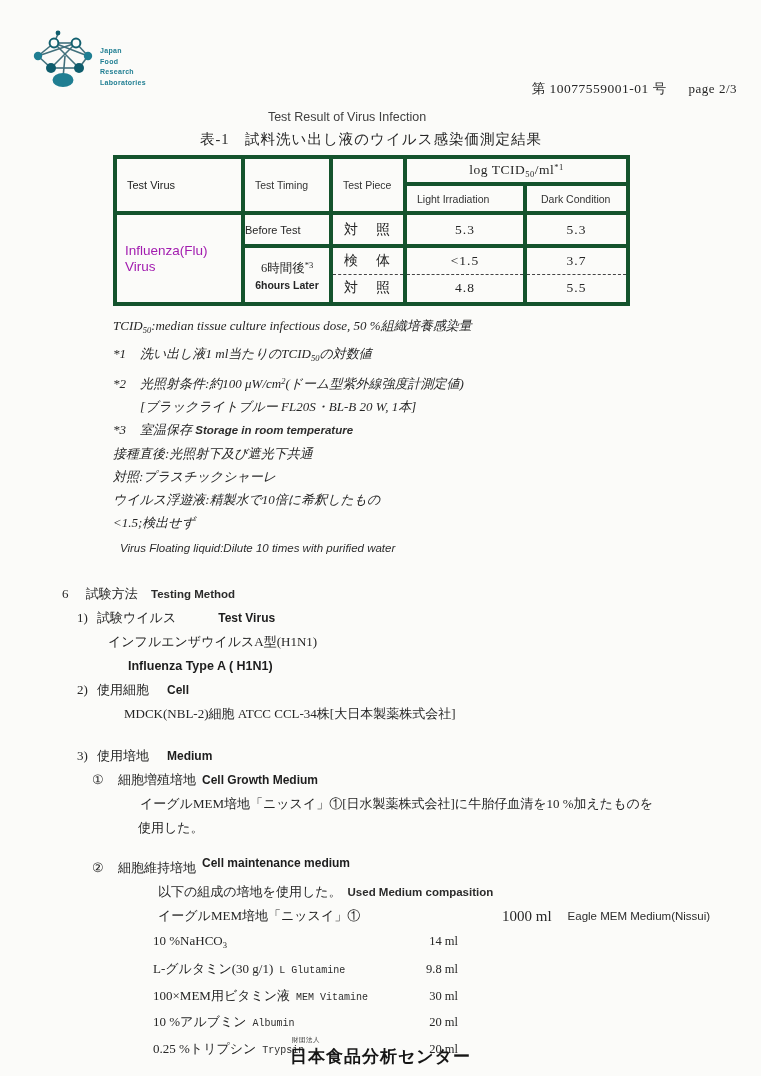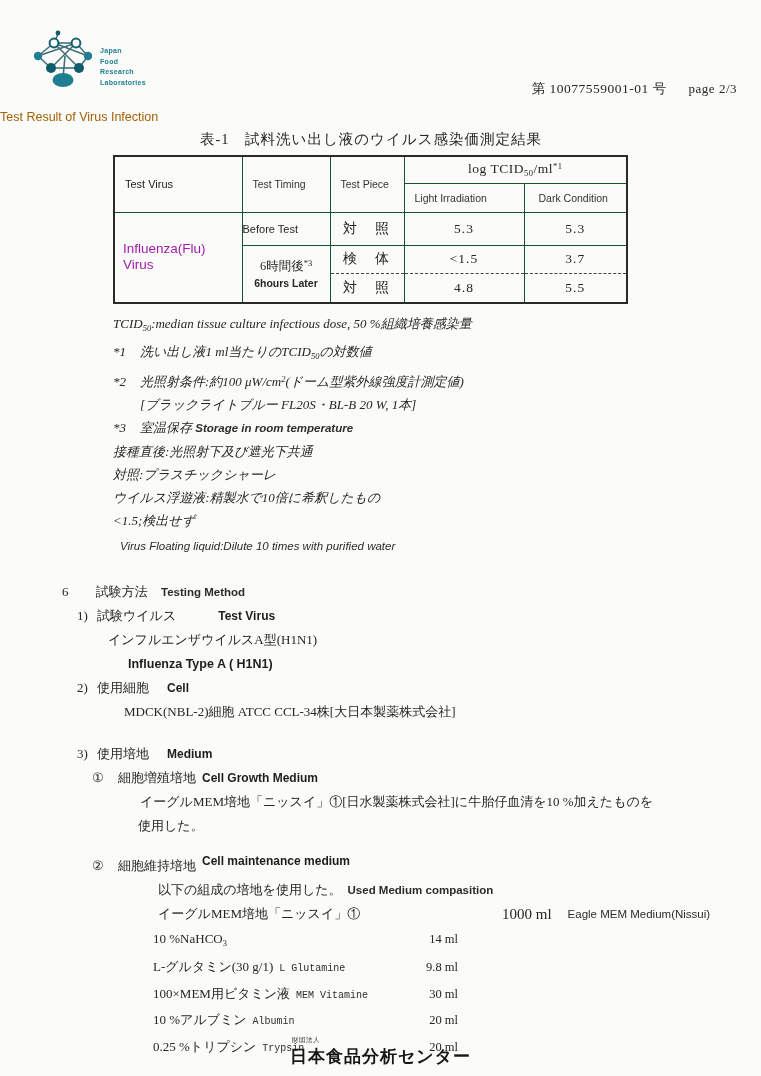--- a/index.html
+++ b/index.html
@@ -16,28 +16,28 @@
   
   .logo-wrap { position:absolute; top:26px; left:30px; display:flex; }
   .logo-mark { width:64px; height:62px; }
   .logo-text { margin-left:6px; margin-top:20px; font-family:"Liberation Sans","DejaVu Sans",sans-serif;
                font-size:7px; font-weight:bold; color:#1f7e92; line-height:10.5px; letter-spacing:.3px; }
   .doc-number { position:absolute; top:80px; right:24px; font-size:13.5px; letter-spacing:.5px; }
   .doc-number .pg { margin-left:18px; font-size:13px; }
 
   
   .main-content { position:absolute; top:110px; left:0; width:761px; }
-  .title-en { width:694px; font-family:"Liberation Sans","DejaVu Sans",sans-serif;
-              font-size:12.5px; font-weight:500; color:#a16207; }
+  .title-en { width:694px; text-align:center; font-family:"Liberation Sans","DejaVu Sans",sans-serif;
+              font-size:12.5px; font-weight:500; color:#404040; }
   .title-jp { width:742px; text-align:center; font-size:14.5px; margin-top:6px; letter-spacing:1px; }
 
   
   table.rtable { border-collapse:collapse; margin:6px 0 0 113px; table-layout:fixed; }
   table.rtable { border:2px solid #2a2a2a; }
-  .rtable td, .rtable th { border:1px solid #14532d; vertical-align:middle; font-weight:normal; }
+  .rtable td, .rtable th { border:4px solid #14532d; vertical-align:middle; font-weight:normal; }
   .th-plain { font-family:"Liberation Sans","DejaVu Sans",sans-serif; font-size:10.5px; color:#333;
               text-align:left; padding-left:10px; }
   .th-bold  { font-family:"Liberation Sans","DejaVu Sans",sans-serif; font-size:11px; font-weight:bold;
               text-align:left; padding-left:10px; color:#222; }
   .th-log { text-align:center; font-size:13.5px; letter-spacing:.5px; }
   .cell-virus { font-family:"Liberation Sans","DejaVu Sans",sans-serif; font-weight:bold; font-size:13.5px;
                 padding-left:8px; line-height:16px; color:#a21caf; }
   .cell-before { font-family:"Liberation Sans","DejaVu Sans",sans-serif; font-weight:bold; font-size:11px;
                  }
   .cell-timing2 { text-align:center; line-height:15px; }
@@ -211,21 +211,21 @@
     <div class="fline">接種直後:光照射下及び遮光下共通</div>
     <div class="fline">対照:プラスチックシャーレ</div>
     <div class="fline">ウイルス浮遊液:精製水で10倍に希釈したもの</div>
     <div class="fline">&lt;1.5;検出せず</div>
     <div class="floating-line">Virus Floating liquid:Dilute 10 times with purified water</div>
   </div>
 
   <div class="method">
     <div class="m-line m-head">
       <span>6</span>
-      <span style="margin-left:24px">試験方法</span>
+      <span style="margin-left:14px">試験方法</span>
       <span class="m-en en">Testing Method</span>
     </div>
 
     <div class="m-line">
       <span class="num-gap">1)</span><span>試験ウイルス</span><span class="m-en-bold item-en1">Test Virus</span>
     </div>
     <div class="m-line ind-46">インフルエンザウイルスA型(H1N1)</div>
     <div class="m-line ind-66 m-en-bold" style="font-size:12.5px">Influenza Type A ( H1N1)</div>
 
     <div class="m-line">

